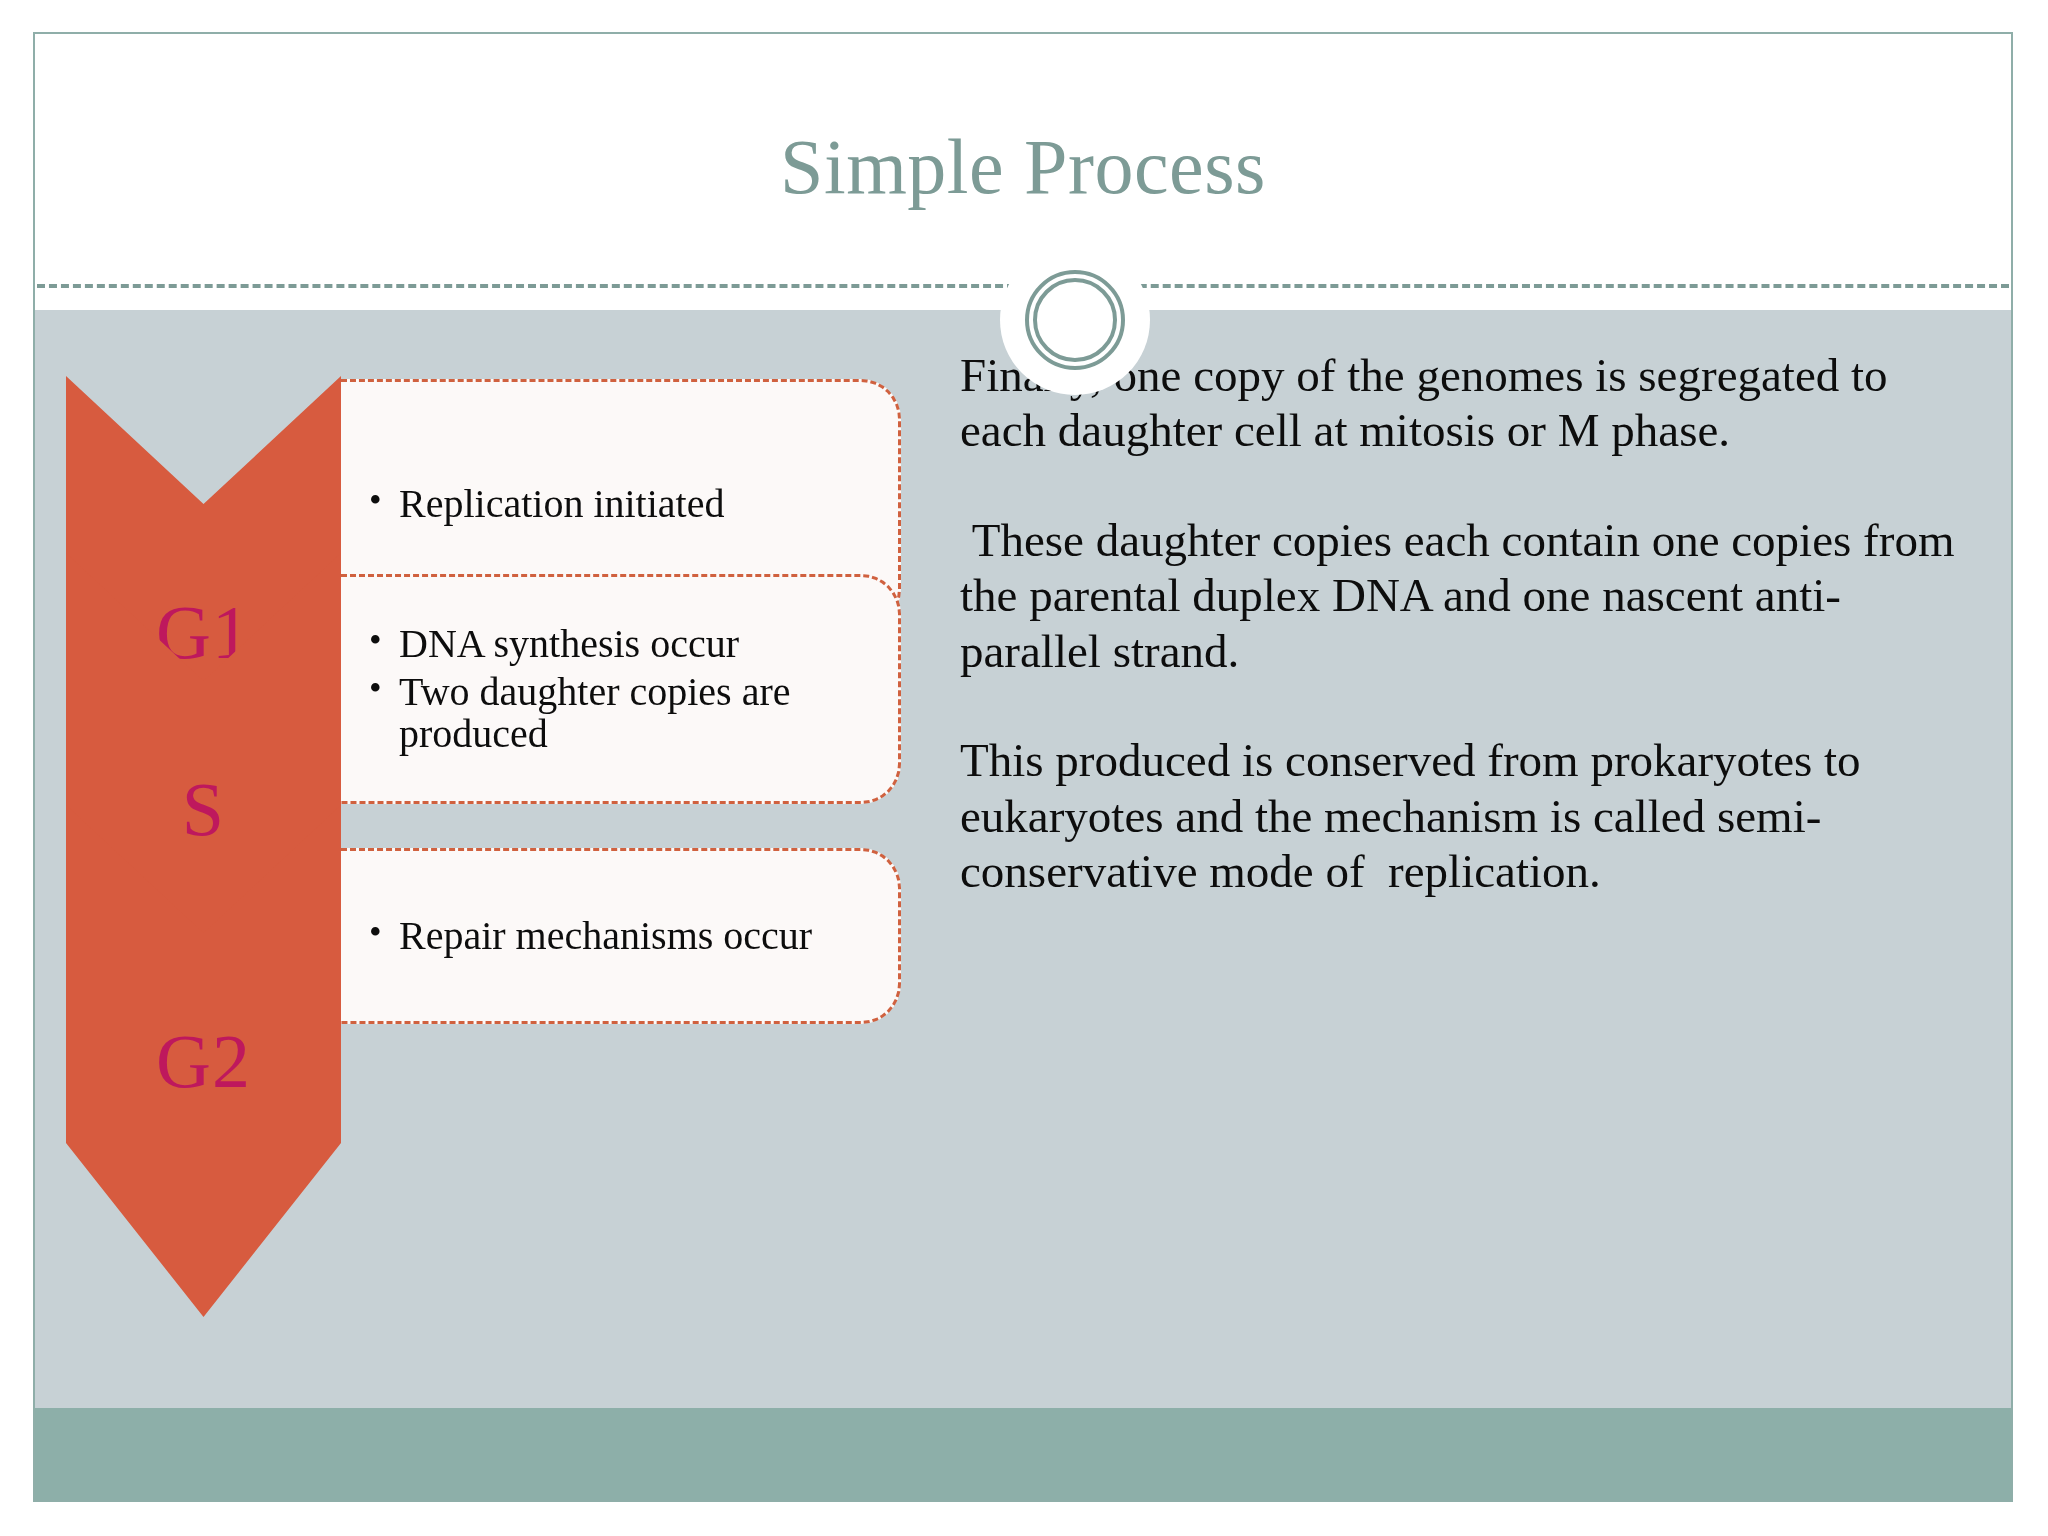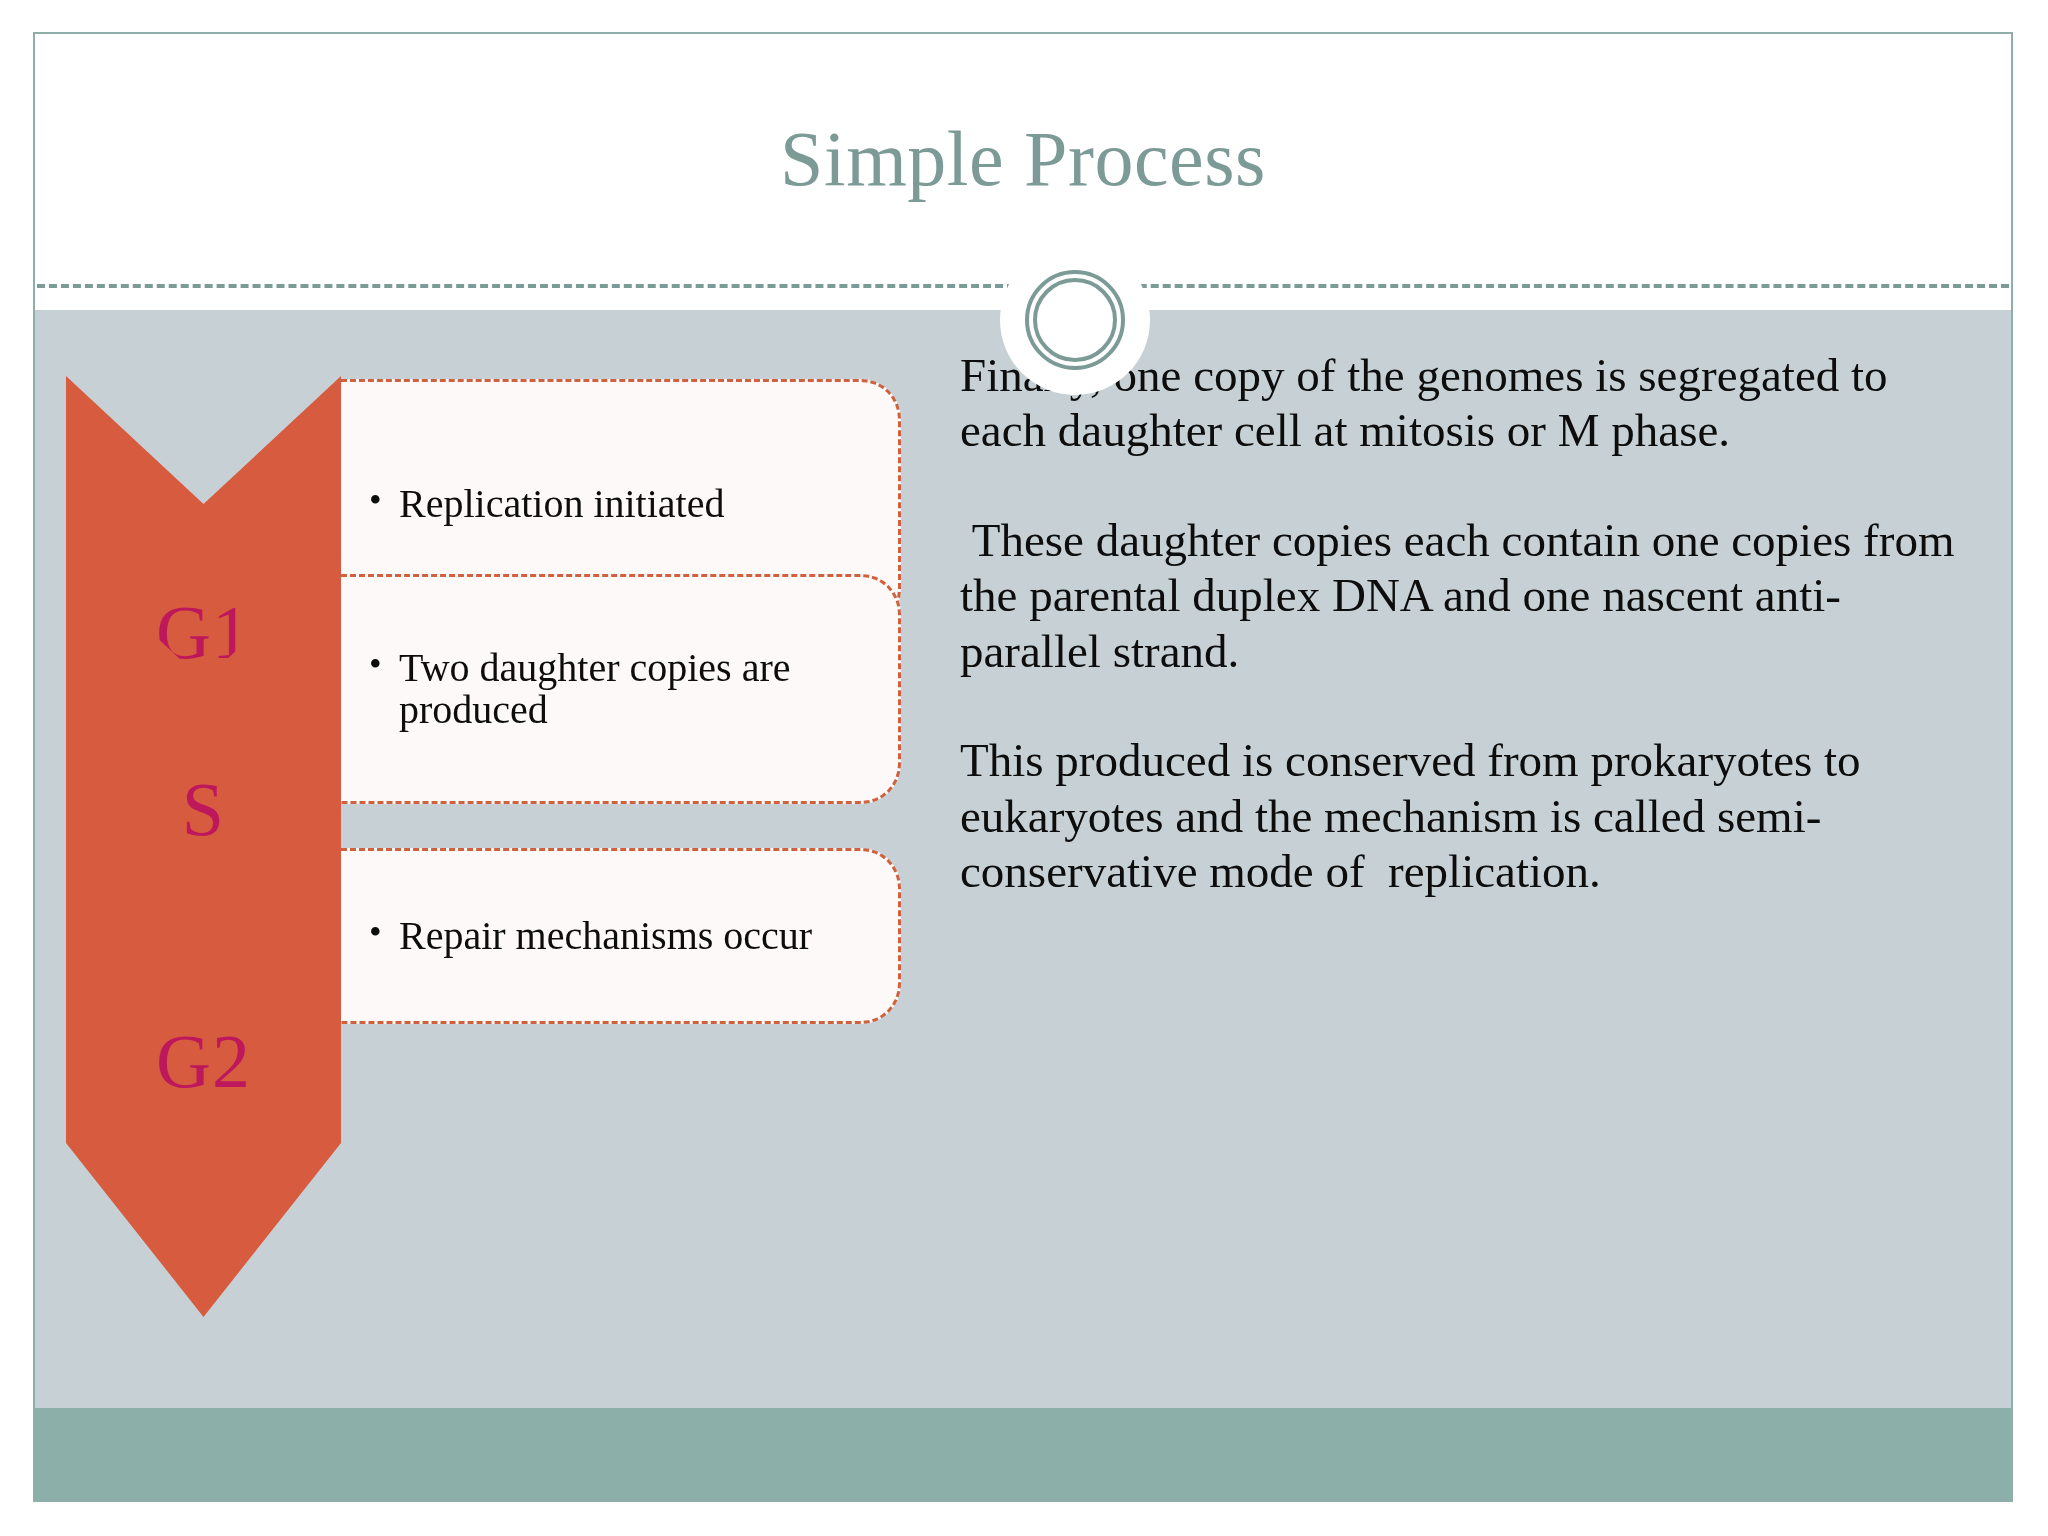--- a/index.html
+++ b/index.html
@@ -33,21 +33,21 @@
     left: 0;
     top: 0;
     width: 100%;
     height: 276px;
     background: #ffffff;
   }
   .slide-title {
     position: absolute;
     left: 0;
     right: 0;
-    top: 84px;
+    top: 92px;
     text-align: center;
     font-size: 78px;
     line-height: 1.05;
     color: #7D9B96;
     letter-spacing: 0.5px;
     font-weight: normal;
     white-space: nowrap;
   }
 
   
@@ -249,20 +249,21 @@
             <li>Replication initiated</li>
           </ul>
         </div>
       </div>
 
       <div class="stage stage-2">
         <div class="chevron"></div>
         <div class="chevron-label">S</div>
         <div class="callout">
           <ul class="callout-list">
+            <li>DNA synthesis occur</li>
             <li>Two daughter copies are produced</li>
           </ul>
         </div>
       </div>
 
       <div class="stage stage-3">
         <div class="chevron"></div>
         <div class="chevron-label">G2</div>
         <div class="callout">
           <ul class="callout-list">

